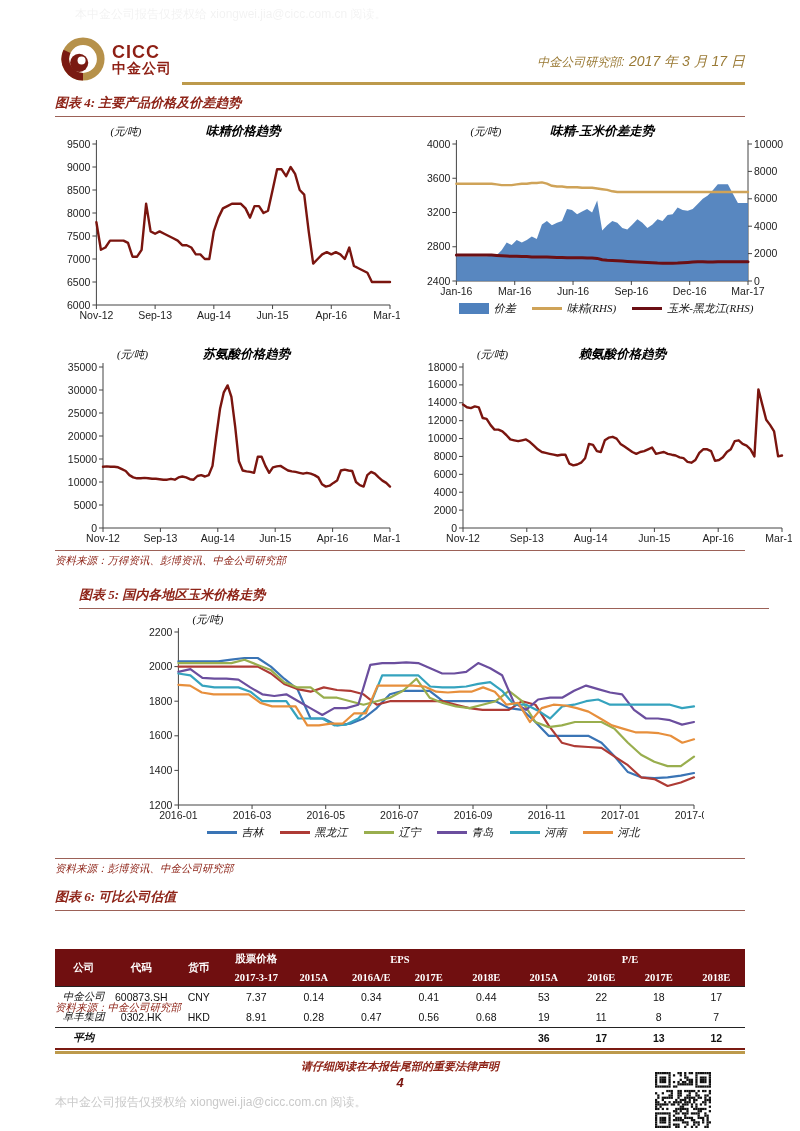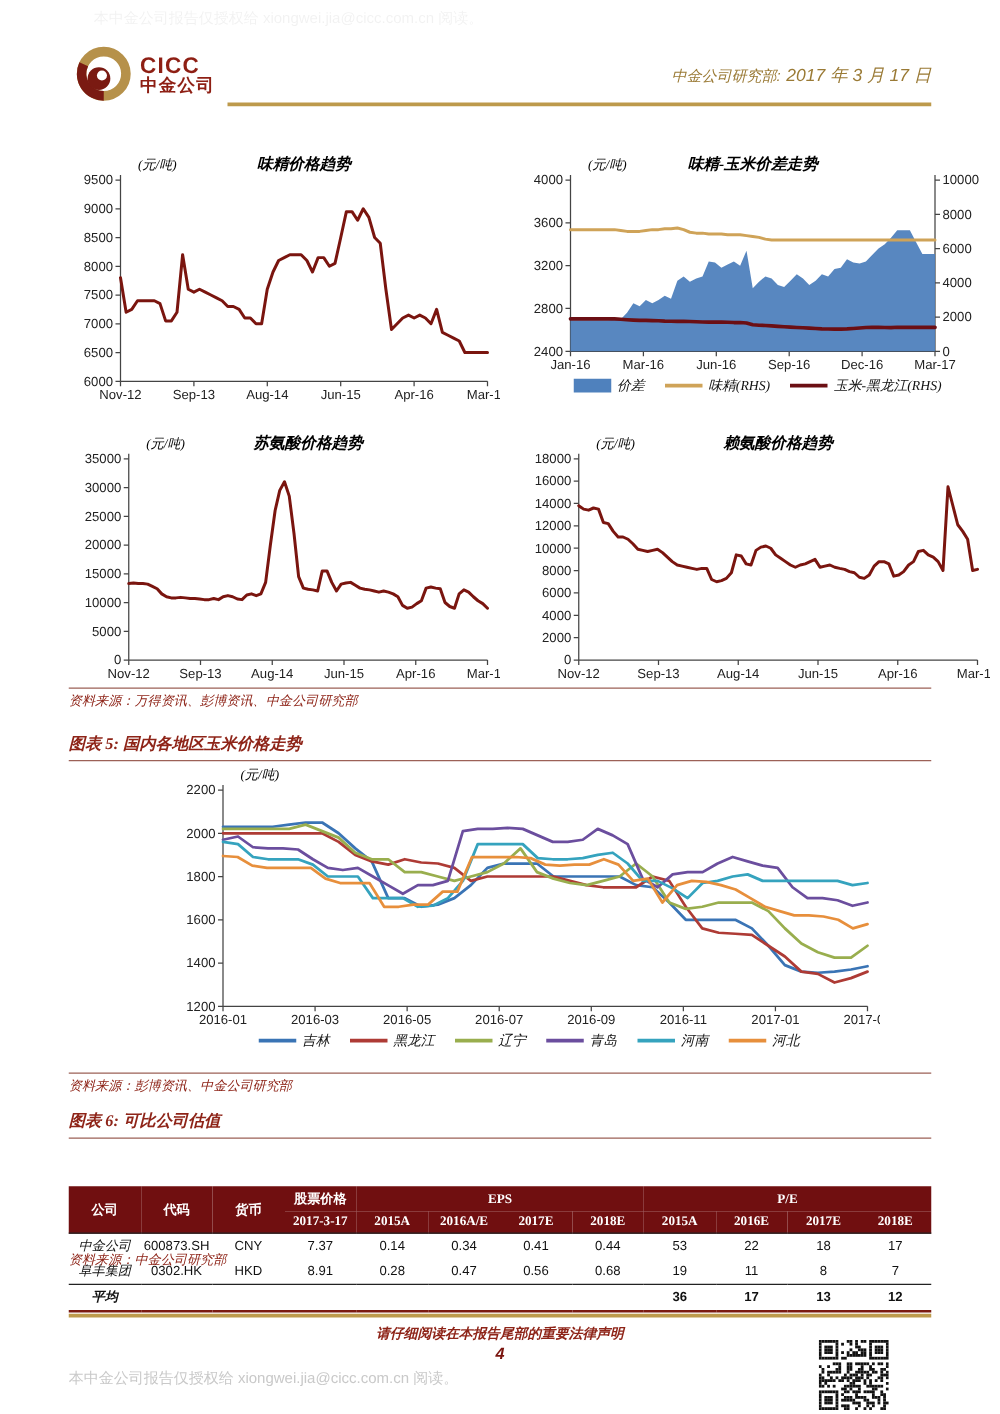--- a/index.html
+++ b/index.html
@@ -74,20 +74,21 @@
       <div class="brand-en">CICC</div>
       <div class="brand-cn">中金公司</div>
     </div>
   </div>
   <div class="header-right">
     <span class="dept">中金公司研究部:</span>
     <span class="date">2017 年 3 月 17 日</span>
   </div>
   <div class="header-rule"></div>
 
+  <div class="fig-title" style="top:94px;">图表 4:  主要产品价格及价差趋势</div>
   <div class="chart" style="left:60px; top:122px;">
       <svg width="340" height="200" viewBox="0 0 340 200">
         <text x="183.2" y="13" text-anchor="middle" font-size="12.5" font-weight="bold" font-style="italic" fill="#000" font-family="Liberation Serif, DejaVu Serif, serif">味精价格趋势</text>
         <text x="50.4" y="13" font-size="10.5" font-style="italic" fill="#000" font-family="Liberation Serif, DejaVu Serif, serif">(元/吨)</text>
         <line x1="36.4" y1="18" x2="36.4" y2="183" stroke="#444" stroke-width="1"></line>
         <line x1="36.4" y1="183" x2="330" y2="183" stroke="#444" stroke-width="1"></line>
         <line x1="32.4" y1="183" x2="36.4" y2="183" stroke="#444" stroke-width="1"></line>
         <text x="30.4" y="186.5" text-anchor="end" font-size="10.5" fill="#222">6000</text>
         <line x1="32.4" y1="160" x2="36.4" y2="160" stroke="#444" stroke-width="1"></line>
         <text x="30.4" y="163.5" text-anchor="end" font-size="10.5" fill="#222">6500</text>
@@ -251,21 +252,21 @@
         <text x="234.4" y="197" text-anchor="middle" font-size="10.5" fill="#222">Jun-15</text>
         <line x1="298.2" y1="183" x2="298.2" y2="187" stroke="#444" stroke-width="1"></line>
         <text x="298.2" y="197" text-anchor="middle" font-size="10.5" fill="#222">Apr-16</text>
         <line x1="362" y1="183" x2="362" y2="187" stroke="#444" stroke-width="1"></line>
         <text x="362" y="197" text-anchor="middle" font-size="10.5" fill="#222">Mar-17</text>
         <polyline points="43.0,59.6 46.9,62.3 50.9,63.1 54.8,61.4 58.8,62.3 62.7,73.0 66.6,73.9 70.6,80.1 74.5,84.6 78.4,84.6 82.4,86.4 86.3,90.0 90.3,94.4 94.2,95.3 98.1,96.2 102.1,95.3 106.0,94.4 110.0,97.1 113.9,100.7 117.8,104.3 121.8,107.0 125.7,107.9 129.6,108.8 133.6,109.7 137.5,110.5 141.5,109.7 145.4,109.7 149.3,118.6 153.3,120.4 157.2,119.5 161.1,117.7 165.1,113.2 169.0,98.9 173.0,99.8 176.9,106.1 180.8,107.0 184.8,95.3 188.7,92.7 192.7,91.8 196.6,93.6 200.5,98.9 204.5,101.6 208.4,104.3 212.3,107.0 216.3,108.8 220.2,107.0 224.2,106.1 228.1,104.3 232.0,102.5 236.0,108.8 239.9,107.9 243.9,107.0 247.8,108.8 251.7,109.7 255.7,110.5 259.6,112.3 263.5,113.2 267.5,116.8 271.4,117.7 275.4,115.0 279.3,107.9 283.2,104.3 287.2,104.3 291.1,106.1 295.0,115.9 299.0,115.0 302.9,112.3 306.9,107.0 310.8,104.3 314.7,96.2 318.7,95.3 322.6,98.9 326.6,100.7 330.5,104.3 334.4,111.4 338.4,44.4 342.3,59.6 346.2,74.8 350.2,80.1 354.1,86.4 358.1,111.4 362.0,110.5" fill="none" stroke="#7a150f" stroke-width="2.4" stroke-linejoin="round" stroke-linecap="round"></polyline>
       </svg>
     </div>
   <div class="source-note" style="top:550px;">资料来源：万得资讯、彭博资讯、中金公司研究部</div>
 
-  <div class="fig-title" style="top:586px;">图表 5:  国内各地区玉米价格走势</div>
+  <div class="fig-title" style="top:586px;margin-left:24px;">图表 5:  国内各地区玉米价格走势</div>
   <div class="chart" style="left:142px; top:610px;">
       <svg width="562" height="212" viewBox="0 0 562 212">
         <text x="50.4" y="13" font-size="10.5" font-style="italic" fill="#000" font-family="Liberation Serif, DejaVu Serif, serif">(元/吨)</text>
         <line x1="36.4" y1="18" x2="36.4" y2="195" stroke="#444" stroke-width="1"></line>
         <line x1="36.4" y1="195" x2="552" y2="195" stroke="#444" stroke-width="1"></line>
         <line x1="32.4" y1="195" x2="36.4" y2="195" stroke="#444" stroke-width="1"></line>
         <text x="30.4" y="198.5" text-anchor="end" font-size="10.5" fill="#222">1200</text>
         <line x1="32.4" y1="160.4" x2="36.4" y2="160.4" stroke="#444" stroke-width="1"></line>
         <text x="30.4" y="163.9" text-anchor="end" font-size="10.5" fill="#222">1400</text>
         <line x1="32.4" y1="125.8" x2="36.4" y2="125.8" stroke="#444" stroke-width="1"></line>

